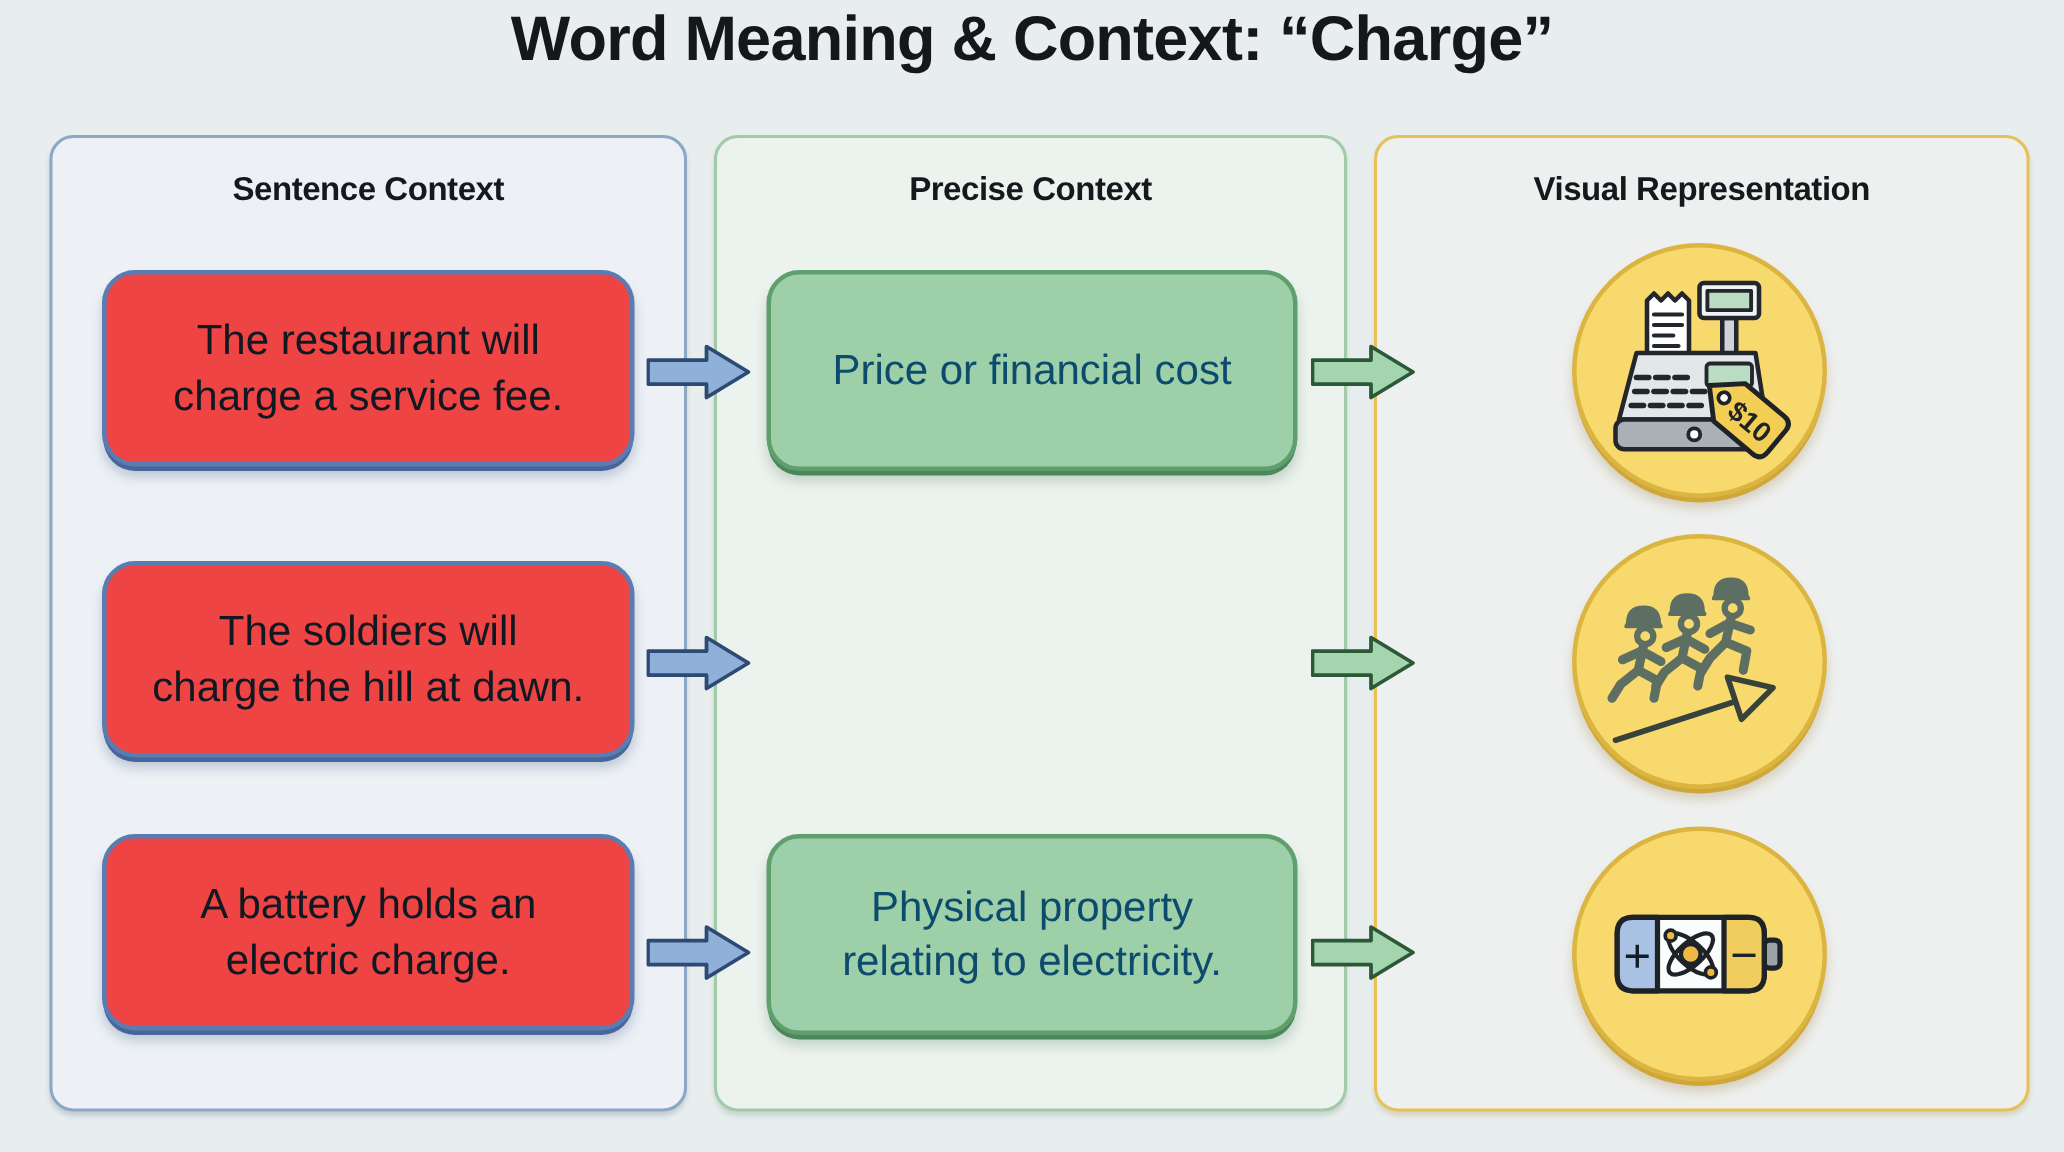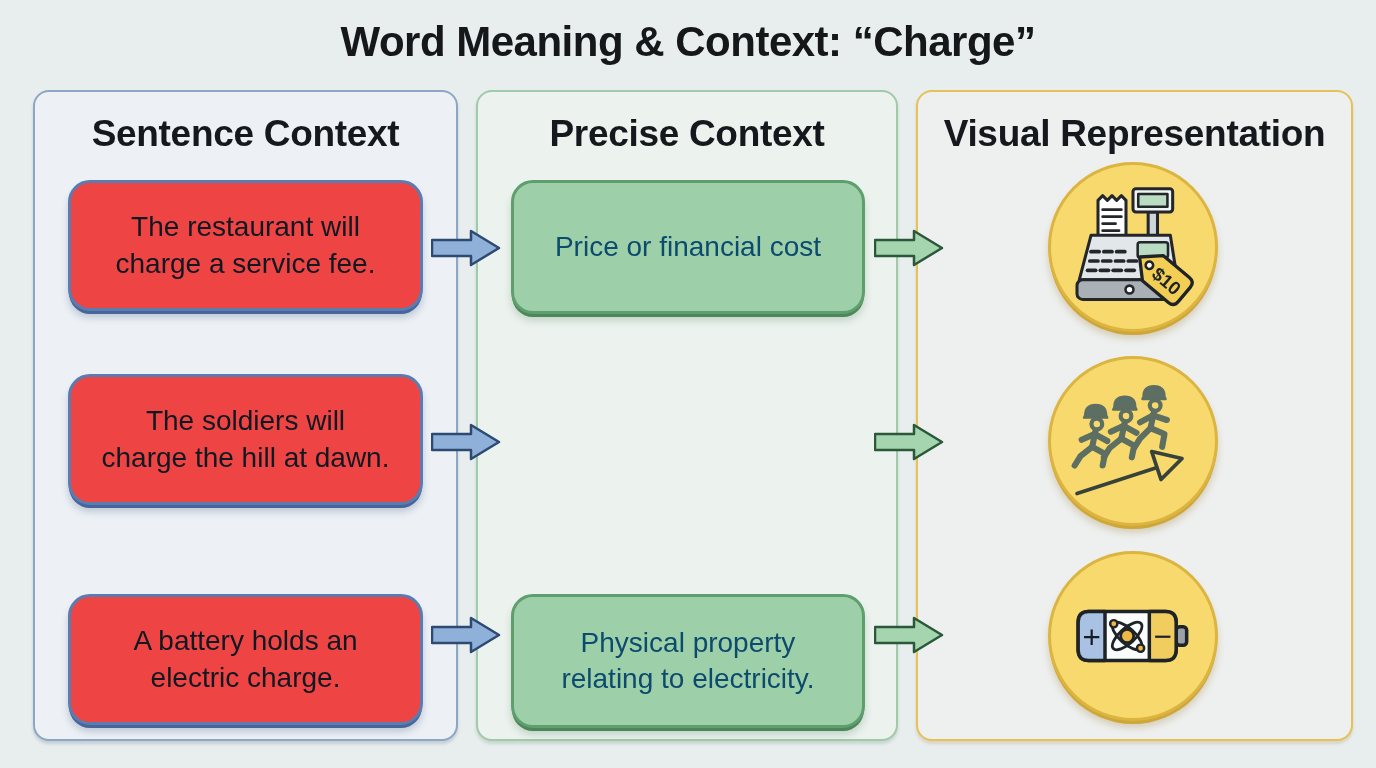--- a/index.html
+++ b/index.html
@@ -3,55 +3,55 @@
 <meta charset="utf-8">
 <style>
   html,body{margin:0;padding:0;}
   body{
     width:1376px;height:768px;position:relative;overflow:hidden;
     background:#e8edee;
     font-family:"Liberation Sans","DejaVu Sans",sans-serif;
     color:#14191f;
   }
   .page-title{
-    position:absolute;left:0;top:18px;width:1376px;
+    position:absolute;left:0;top:2px;width:1376px;
     text-align:center;font-size:42px;font-weight:700;letter-spacing:-0.5px;
     color:#15171a;margin:0;
   }
   .panel{
     position:absolute;top:90px;height:651px;box-sizing:border-box;
     border:2px solid;border-radius:16px;
   }
   .panel-context{left:33px;width:425px;background:#edf1f6;border-color:#8ca7c4;
     box-shadow:0 3px 3px rgba(110,130,155,.28);}
   .panel-meaning{left:476px;width:422px;background:#ecf2ee;border-color:#a1caa9;
     box-shadow:0 3px 3px rgba(110,150,120,.25);}
   .panel-visual{left:916px;width:437px;background:#eef0ef;border-color:#e5c158;
     box-shadow:0 3px 3px rgba(170,145,80,.25);}
   .col-header{
     position:absolute;left:0;top:21px;width:100%;text-align:center;
-    font-size:37px;font-weight:700;color:#15181c;letter-spacing:-0.3px;
+    font-size:22px;font-weight:700;color:#15181c;letter-spacing:-0.3px;
   }
   .row-box{
     position:absolute;box-sizing:border-box;border-radius:22px;
     display:flex;align-items:center;justify-content:center;
     text-align:center;font-size:28px;line-height:1.3;white-space:pre-line;
     padding:8px 14px;color:#101822;
   }
   .blue-box{
     left:33px;width:355px;height:131px;
     background:#ef4444;border:3px solid #5a7cb0;
     box-shadow:0 4px 0 -1px #46669b, 0 7px 7px rgba(55,80,115,.25);
   }
   .green-box{
     left:33px;width:354px;height:134px;
     background:#9dd0a8;border:3px solid #5f9e6d;color:#0c4a6e;
     box-shadow:0 4px 0 -1px #4c875c, 0 7px 7px rgba(55,110,70,.22);
   }
-  .row1{top:88px;} .row2{top:282px;} .row3{top:502px;}
+  .row1{top:88px;} .row2{top:282px;} .row3{top:464px;}
   .visual-circle{
     position:absolute;left:130px;width:170px;height:170px;box-sizing:border-box;
     border-radius:50%;background:#f7d96d;border:3px solid #dcb440;
     display:flex;align-items:center;justify-content:center;
     box-shadow:0 4px 0 -1px #cfa638, 0 7px 7px rgba(150,120,45,.28);
   }
   .c-row1{top:70px;} .c-row2{top:264px;} .c-row3{top:459px;}
   .flow-arrow{position:absolute;width:70px;height:38px;}
   .a-row1{top:229px;} .a-row2{top:423px;} .a-row3{top:616px;}
   .blue-arrows{left:431px;} .green-arrows{left:874px;}

